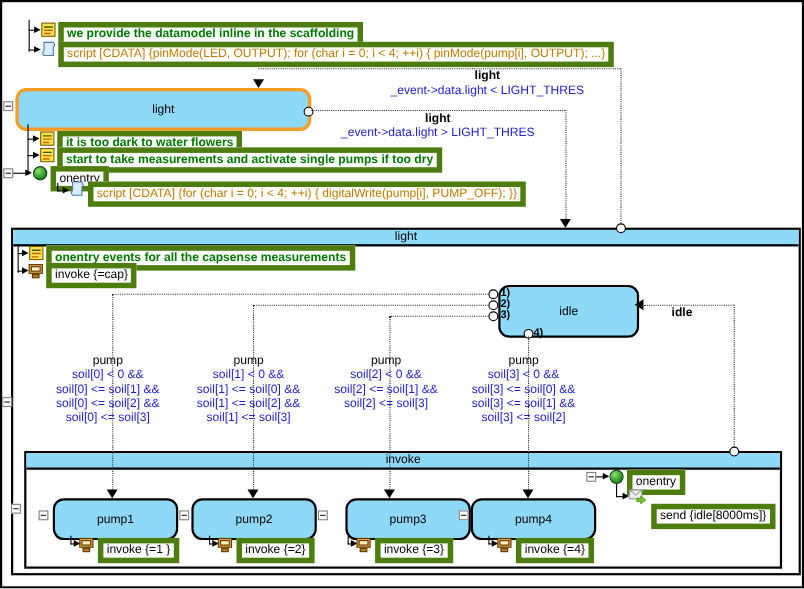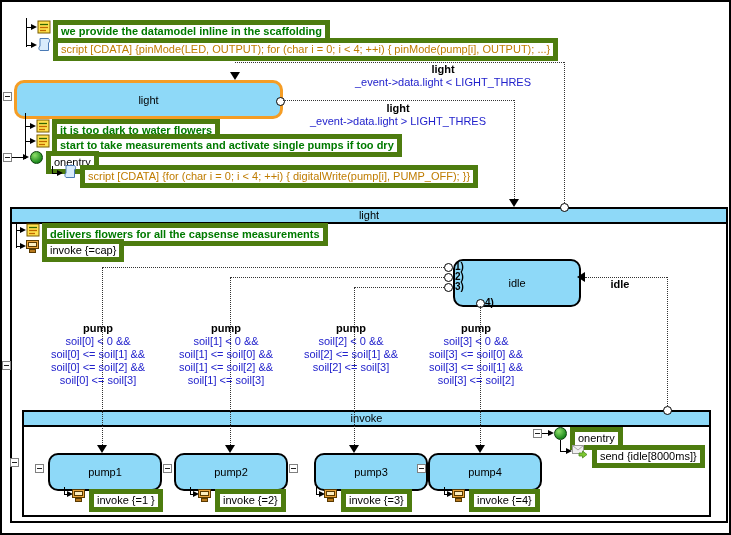--- a/index.html
+++ b/index.html
@@ -27,21 +27,21 @@
   .arr-l{position:absolute;width:0;height:0;border-top:5px solid transparent;border-bottom:5px solid transparent;border-right:8px solid #000}
   .collapse{position:absolute;width:9px;height:9px;background:#fff;border:1px solid #808080;box-sizing:border-box}
   .collapse::after{content:"";position:absolute;left:1px;right:1px;top:3px;border-top:1px solid #222}
   .anchor{position:absolute;width:7px;height:7px;background:#fff;border:1px solid #000;border-radius:50%}
   .ev{position:absolute;font-weight:bold;text-align:center;white-space:nowrap}
   .cond{position:absolute;color:#2222cc;text-align:center;white-space:nowrap}
   .greenball{position:absolute;width:13px;height:13px;border-radius:50%;box-sizing:border-box;
              background:radial-gradient(circle at 35% 30%, #8fe06a, #1d8a1d 70%, #0c5c0c);border:1px solid #0a3f0a}
   .port{position:absolute;font-weight:bold;font-size:10px}
   .cond-col{position:absolute;width:160px;text-align:center;line-height:13px}
-  .cond-col .e{font-weight:bold}
+  .cond-col .e{font-weight:normal}
   .cond-col .c{color:#2222cc}
   .icon{position:absolute}
   .idlbl{position:absolute;font-weight:bold;text-align:center}
 </style>
 </head>
 <body>
 
 <div id="canvas">
 
 
@@ -123,21 +123,21 @@
   <div class="collapse" style="left:0px;top:359px"></div>
   <div class="vl" style="left:14px;top:220px;height:26px"></div>
   <div class="hl" style="left:14px;top:228px;width:5px"></div>
   <div class="arr-r" style="left:18px;top:225px"></div>
   <svg class="icon" style="left:24px;top:221px" width="14" height="14">
       <rect x="1" y="1" width="12" height="12" fill="#ffe14f" stroke="#7a5c00"></rect>
       <line x1="3" y1="4.5" x2="11" y2="4.5" stroke="#336600" stroke-width="1.3"></line>
       <line x1="3" y1="7.5" x2="11" y2="7.5" stroke="#c06800" stroke-width="1.3"></line>
       <line x1="3" y1="10.5" x2="9" y2="10.5" stroke="#c06800" stroke-width="1.3"></line>
     </svg>
-  <div class="box note-t" style="left:40px;top:221px">delivers flowers for all the capsense measurements</div>
+  <div class="box note-t" style="left:40px;top:221px">onentry events for all the capsense measurements</div>
   <div class="hl" style="left:14px;top:244px;width:5px"></div>
   <div class="arr-r" style="left:18px;top:241px"></div>
   <svg class="icon" style="left:23px;top:237px" width="15" height="15">
       <rect x="1.5" y="1.5" width="12" height="8" fill="#e8a33d" stroke="#5a3a00"></rect>
       <rect x="3.5" y="3.5" width="8" height="4" fill="#fdeec0" stroke="#5a3a00"></rect>
       <rect x="4.5" y="10.5" width="6" height="3" fill="#b97a1e" stroke="#5a3a00"></rect>
     </svg>
   <div class="box" style="left:40px;top:237px">invoke {=cap}</div>
 
   <div class="state" style="left:451px;top:257px;width:124px;height:44px">
@@ -205,21 +205,21 @@
   <div class="greenball" style="left:552px;top:425px"></div>
   <div class="box" style="left:568px;top:425px">onentry</div>
   <div class="vl" style="left:558px;top:438px;height:12px"></div>
   <div class="hl" style="left:558px;top:449px;width:7px"></div>
   <div class="arr-r" style="left:564px;top:446px"></div>
   <svg class="icon" style="left:569px;top:441px" width="18" height="17">
       <rect x="1.5" y="2.5" width="11" height="8" fill="#efefef" stroke="#999"></rect>
       <path d="M1.5,2.5 l5.5,4.5 l5.5,-4.5" fill="none" stroke="#aaa"></path>
       <path d="M8,10 h3.5 v-2 l4.5,3.5 -4.5,3.5 v-2 h-3.5 z" fill="#7dc832" stroke="#4e8c1e" stroke-width="0.8"></path>
     </svg>
-  <div class="box" style="left:590px;top:443px">send {idle[8000ms]}</div>
+  <div class="box" style="left:590px;top:456px">send {idle[8000ms]}</div>
 
   <div class="collapse" style="left:33px;top:462px"></div>
   <div class="state" style="left:46px;top:451px;width:110px;height:34px">
       <span>pump1</span>
     </div>
   <div class="collapse" style="left:161px;top:462px"></div>
   <div class="state" style="left:172px;top:451px;width:110px;height:34px">
       <span>pump2</span>
     </div>
   <div class="collapse" style="left:287px;top:462px"></div>

